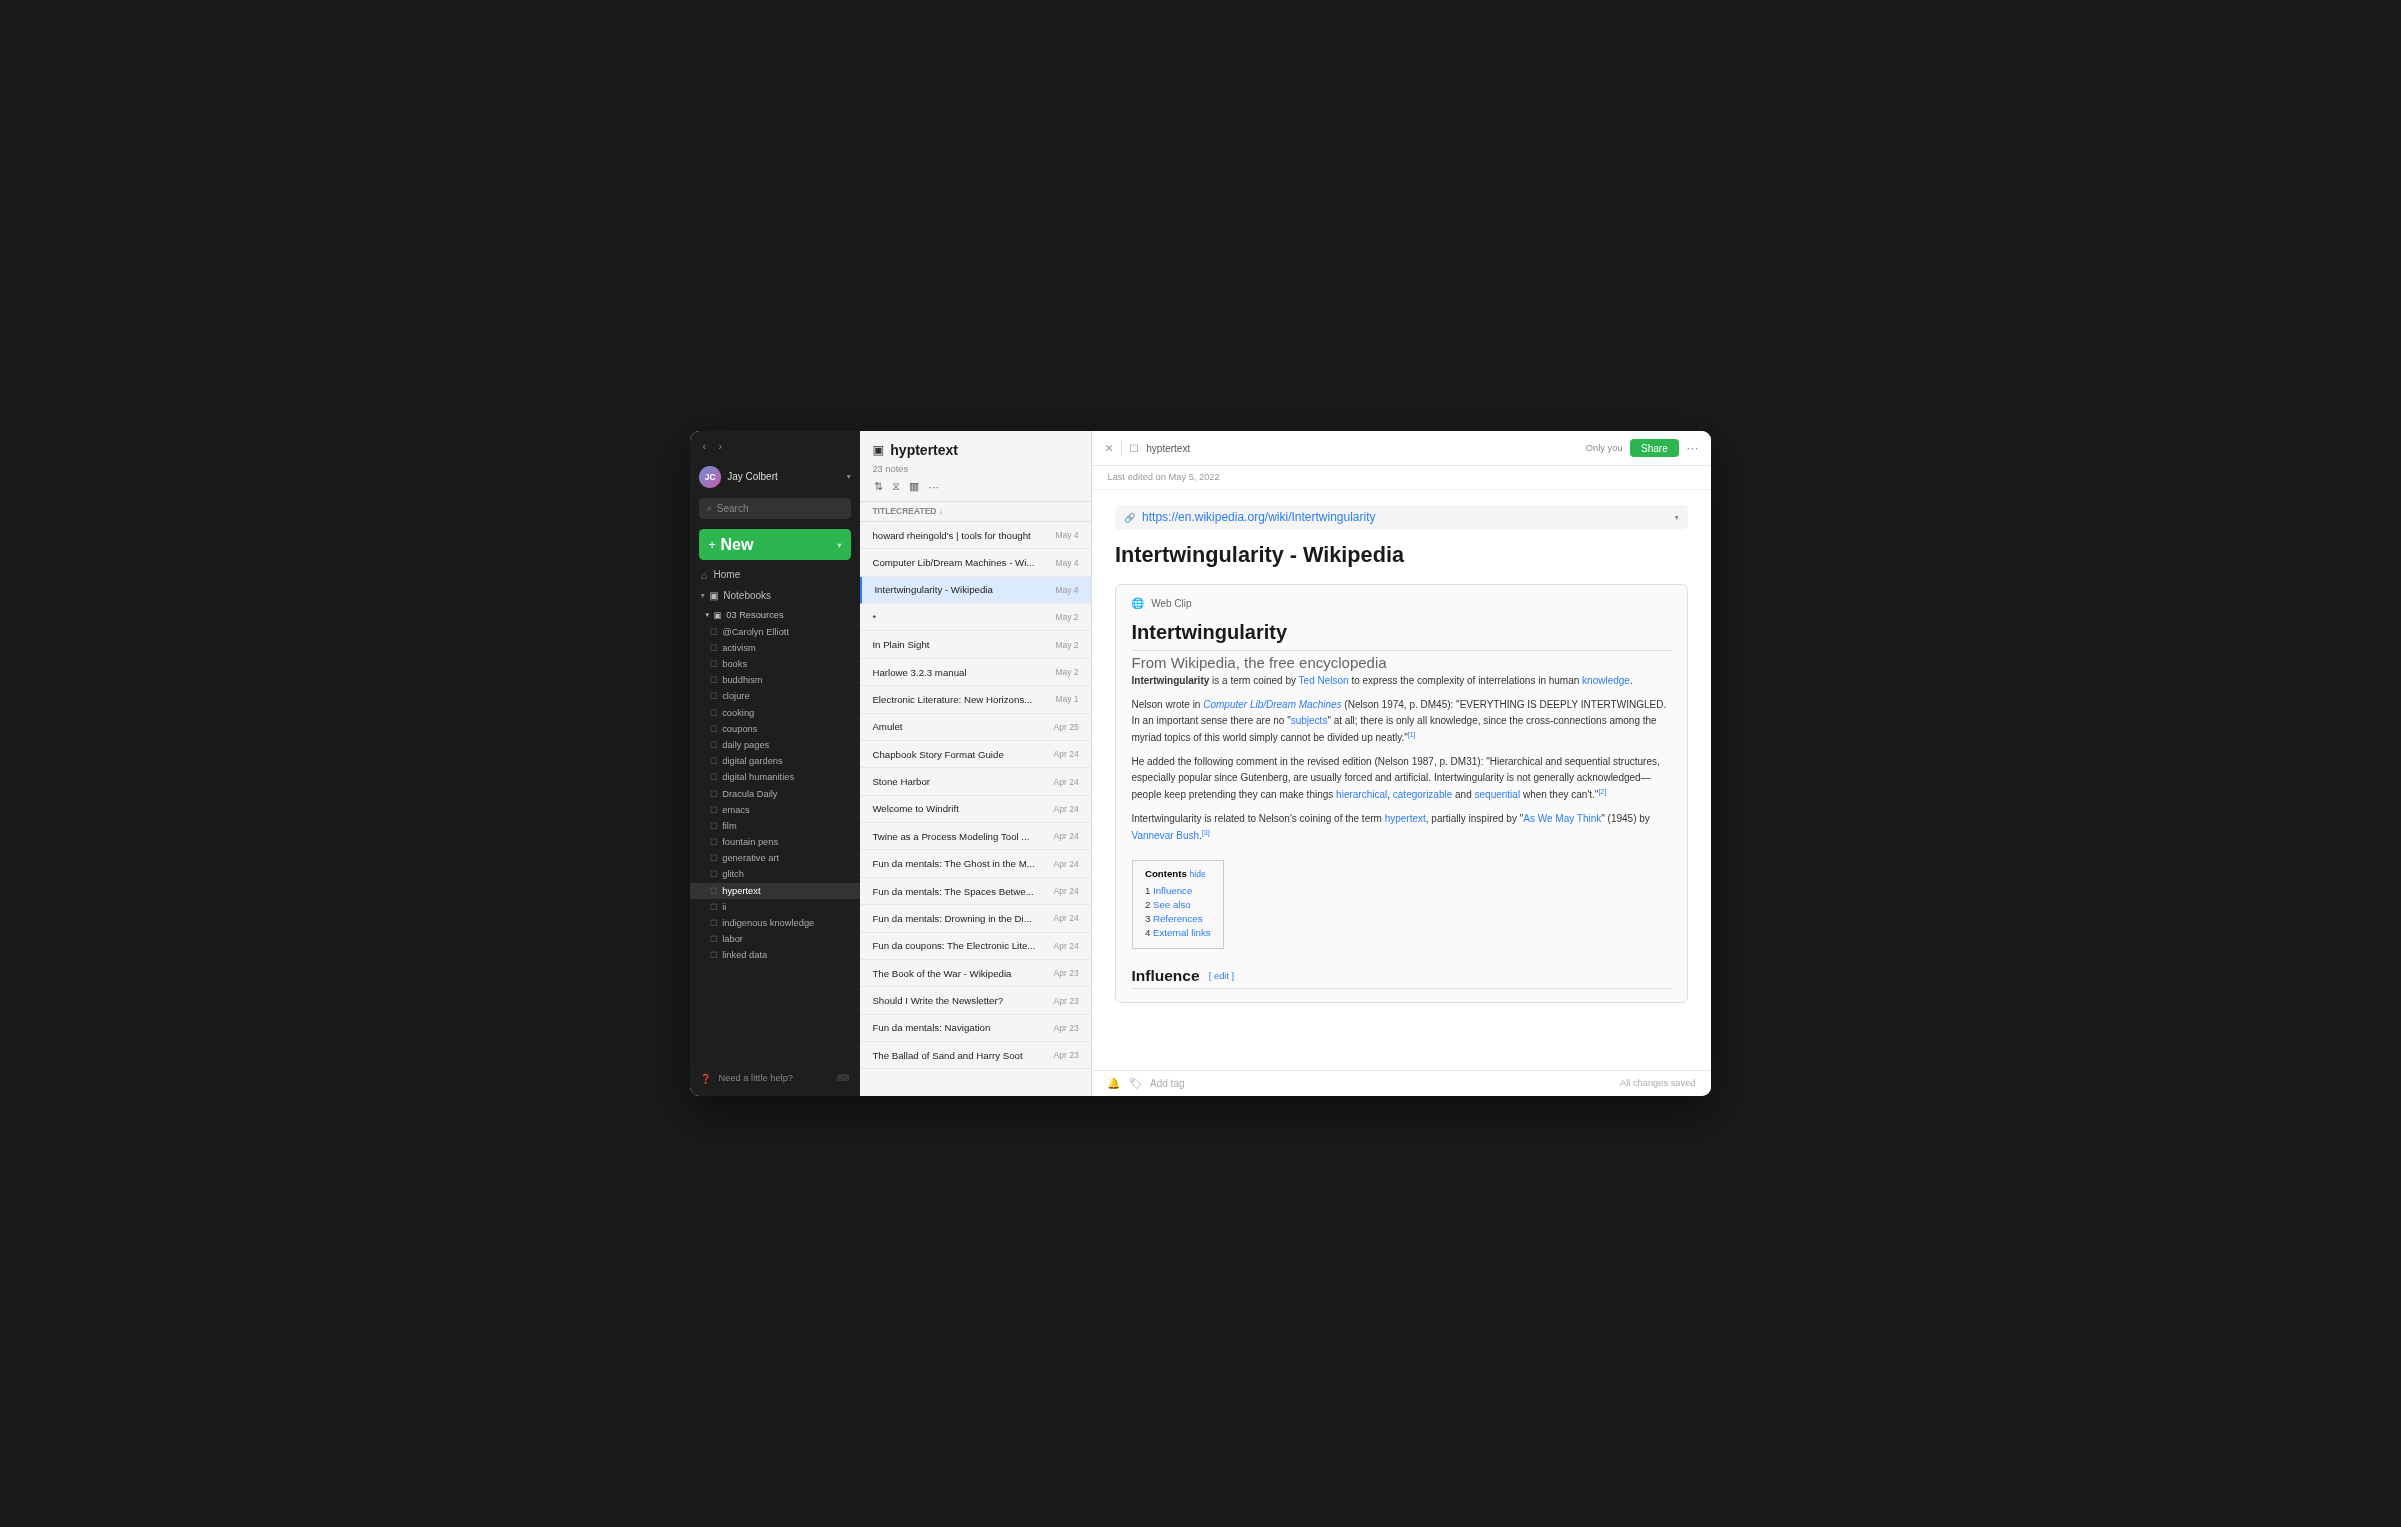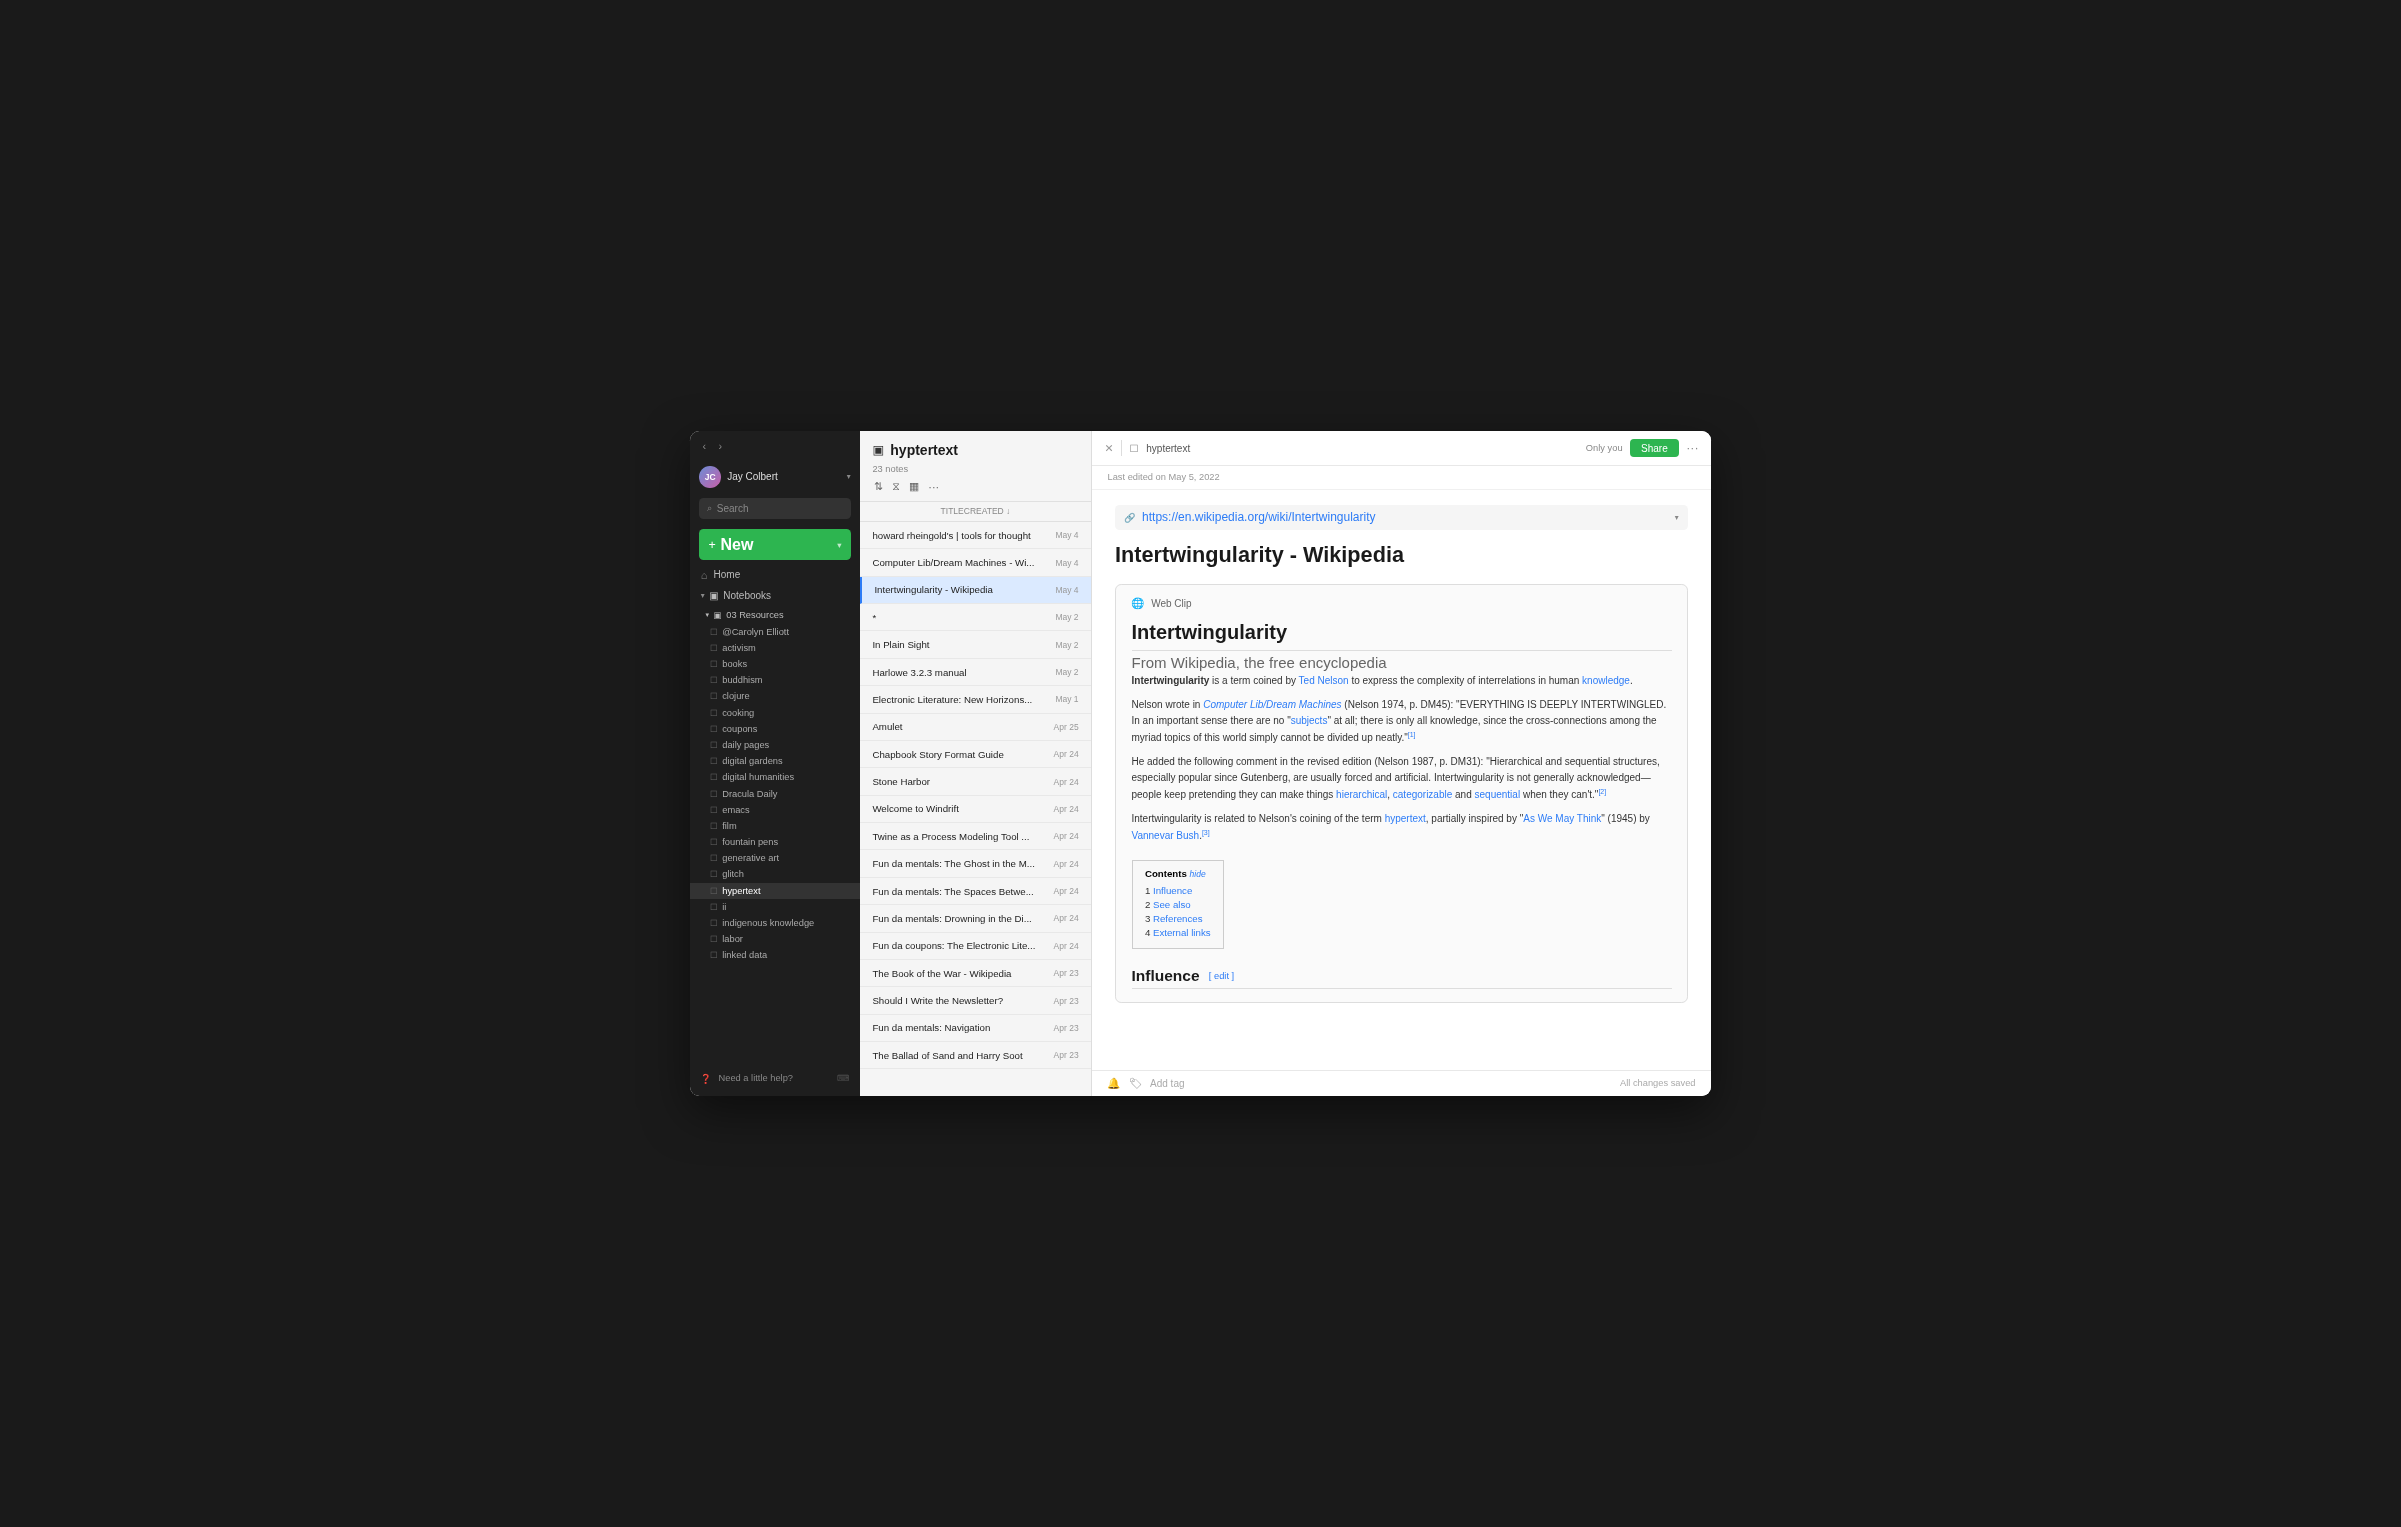--- a/index.html
+++ b/index.html
@@ -201,25 +201,25 @@
     .notebook-icon { font-size: 12.4px; color: #333; }
     .notebook-name { font-size: 14px; font-weight: 600; color: #1a1a1a; }
     .notes-count { color: #888; font-size: 9.3px; margin-bottom: 4.6px; }
     .notes-toolbar {
       display: flex;
       align-items: center;
       gap: 6.2px;
     }
     .notes-col-headers {
       display: flex;
-      justify-content: center;
+      justify-content: flex-start;
       padding: 4.6px 12.4px;
       color: #888;
       font-size: 8.5px;
-      font-weight: 400;
+      font-weight: 700;
       border-bottom: 0.8px solid #e0e0e0;
     }
     .toolbar-icon {
       color: #666;
       font-size: 10.8px;
       cursor: pointer;
       padding: 1.5px;
     }
     .notes-scroll {
       overflow-y: auto;
@@ -350,21 +350,21 @@
     .article-p a.italic { font-style: italic; }
     .contents-box {
       border: 0.8px solid #ccc;
       background: #f8f8f8;
       display: inline-block;
       padding: 7.7px 12.4px;
       margin: 7.7px 0;
       font-size: 9.7px;
     }
     .contents-title { font-weight: bold; margin-bottom: 4.6px; }
-    .contents-hide { color: #2d7cf6; cursor: pointer; font-weight: normal; font-size: 8.5px; font-style: italic; }
+    .contents-hide { color: #2d7cf6; cursor: pointer; font-weight: normal; font-size: 8.5px; }
     .contents-list { list-style: none; }
     .contents-list li { padding: 1.5px 0; color: #333; }
     .contents-list li a { color: #2d7cf6; text-decoration: none; }
     .influence-title {
       font-size: 15.5px;
       font-weight: 700;
       color: #1a1a1a;
       margin-top: 10.8px;
       padding-bottom: 3.1px;
       border-bottom: 0.8px solid #ddd;

